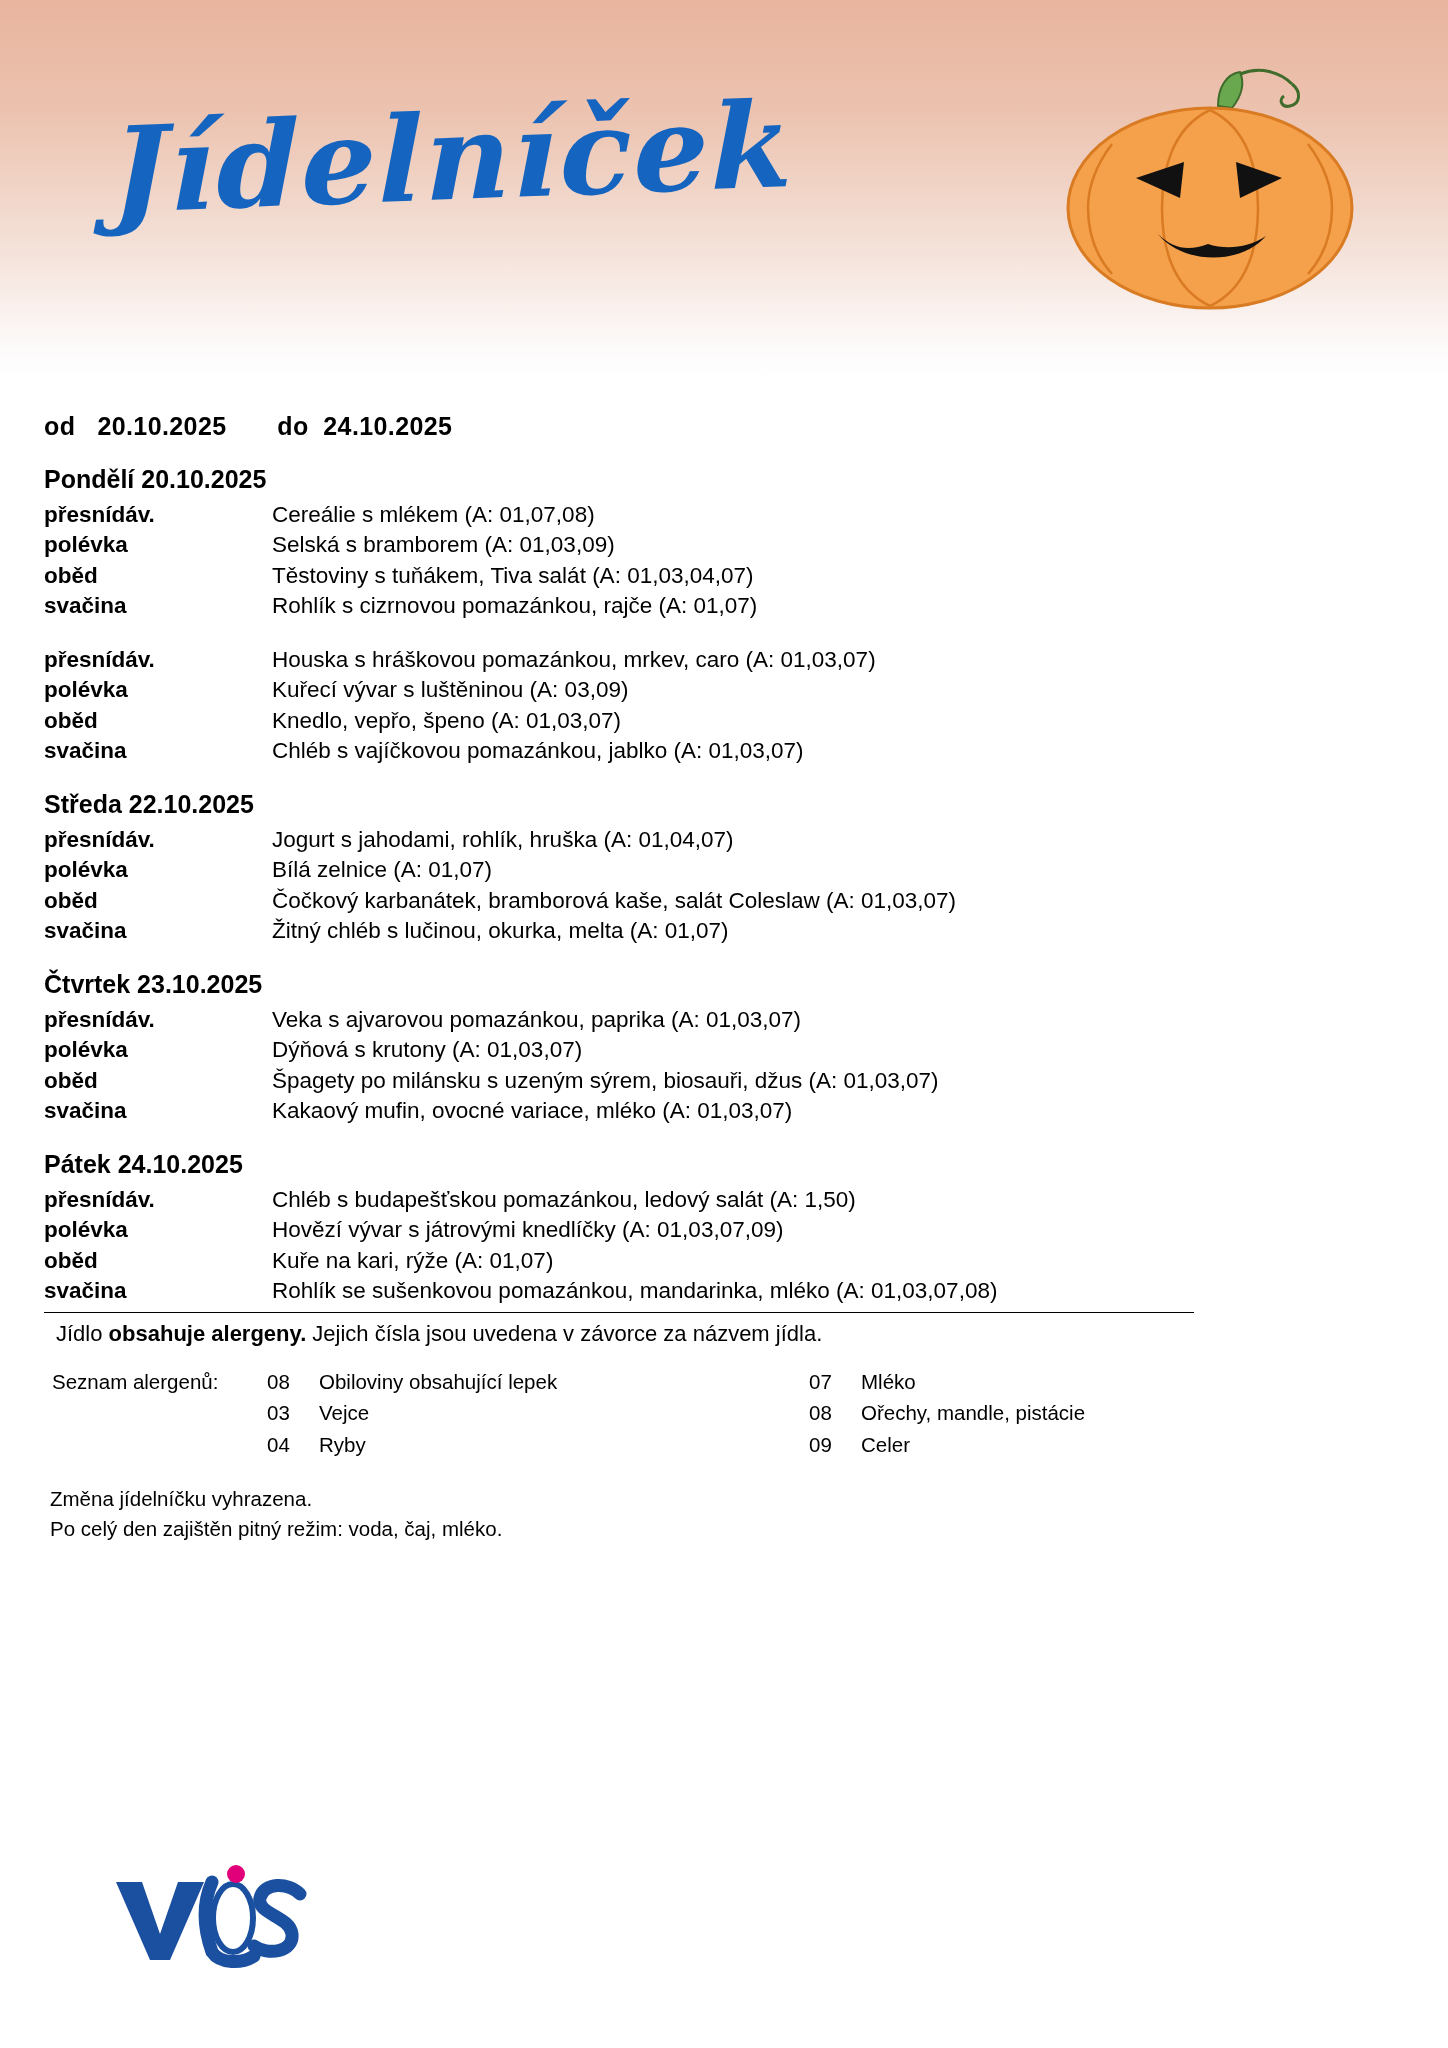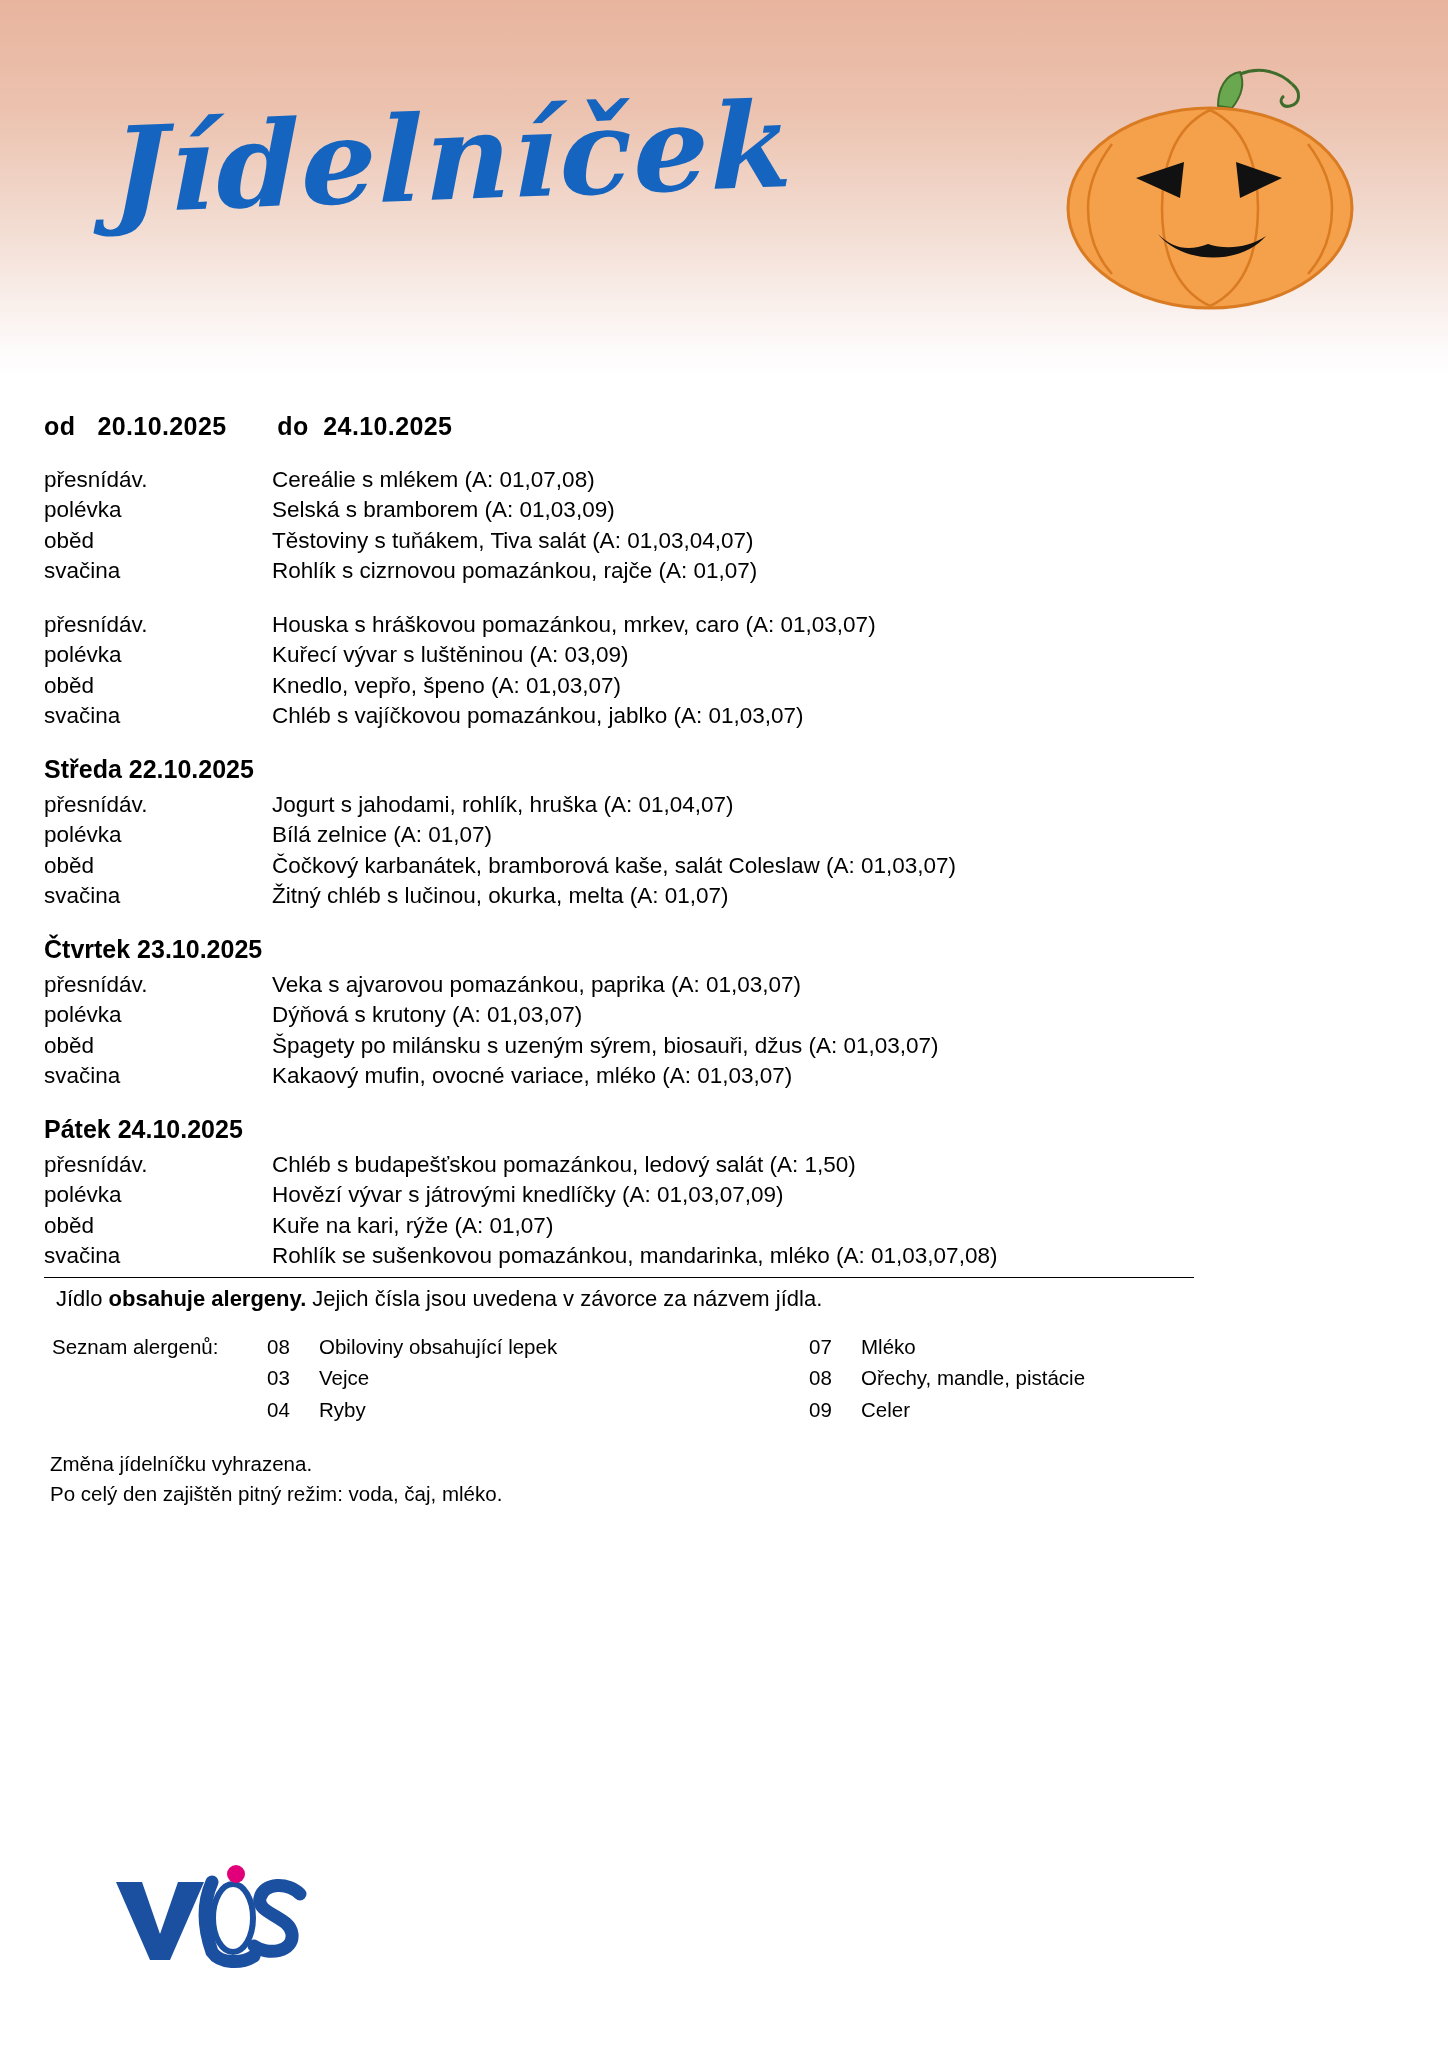--- a/index.html
+++ b/index.html
@@ -66,21 +66,21 @@
     border-collapse: collapse;
     width: 100%;
   }
   table.meals td {
     padding: 0 0 1px 0;
     font-size: 22.5px;
     line-height: 1.30;
     vertical-align: top;
   }
   td.meal-label {
-    font-weight: normal;
+    font-weight: bold;
     width: 228px;
     white-space: nowrap;
   }
   td.meal-text { white-space: nowrap; }
 
   
   .footer { margin: 6px 44px 0 44px; }
   .rule {
     border: 0;
     border-top: 1.6px solid #000;
@@ -152,20 +152,21 @@
   <span>od</span>
   &nbsp;&nbsp;<span>20.10.2025</span>
   <span class="gap"></span>
   <span>do</span>
   &nbsp;<span>24.10.2025</span>
 </div>
 
 <div class="content">
 
   <div class="day">
+    <div class="day-title">Pondělí 20.10.2025</div>
     <table class="meals">
       <tbody>
           <tr>
         <td class="meal-label">přesnídáv.</td>
         <td class="meal-text">Cereálie s mlékem  (A: 01,07,08)</td>
       </tr>
       <tr>
         <td class="meal-label">polévka</td>
         <td class="meal-text">Selská s bramborem  (A: 01,03,09)</td>
       </tr>

